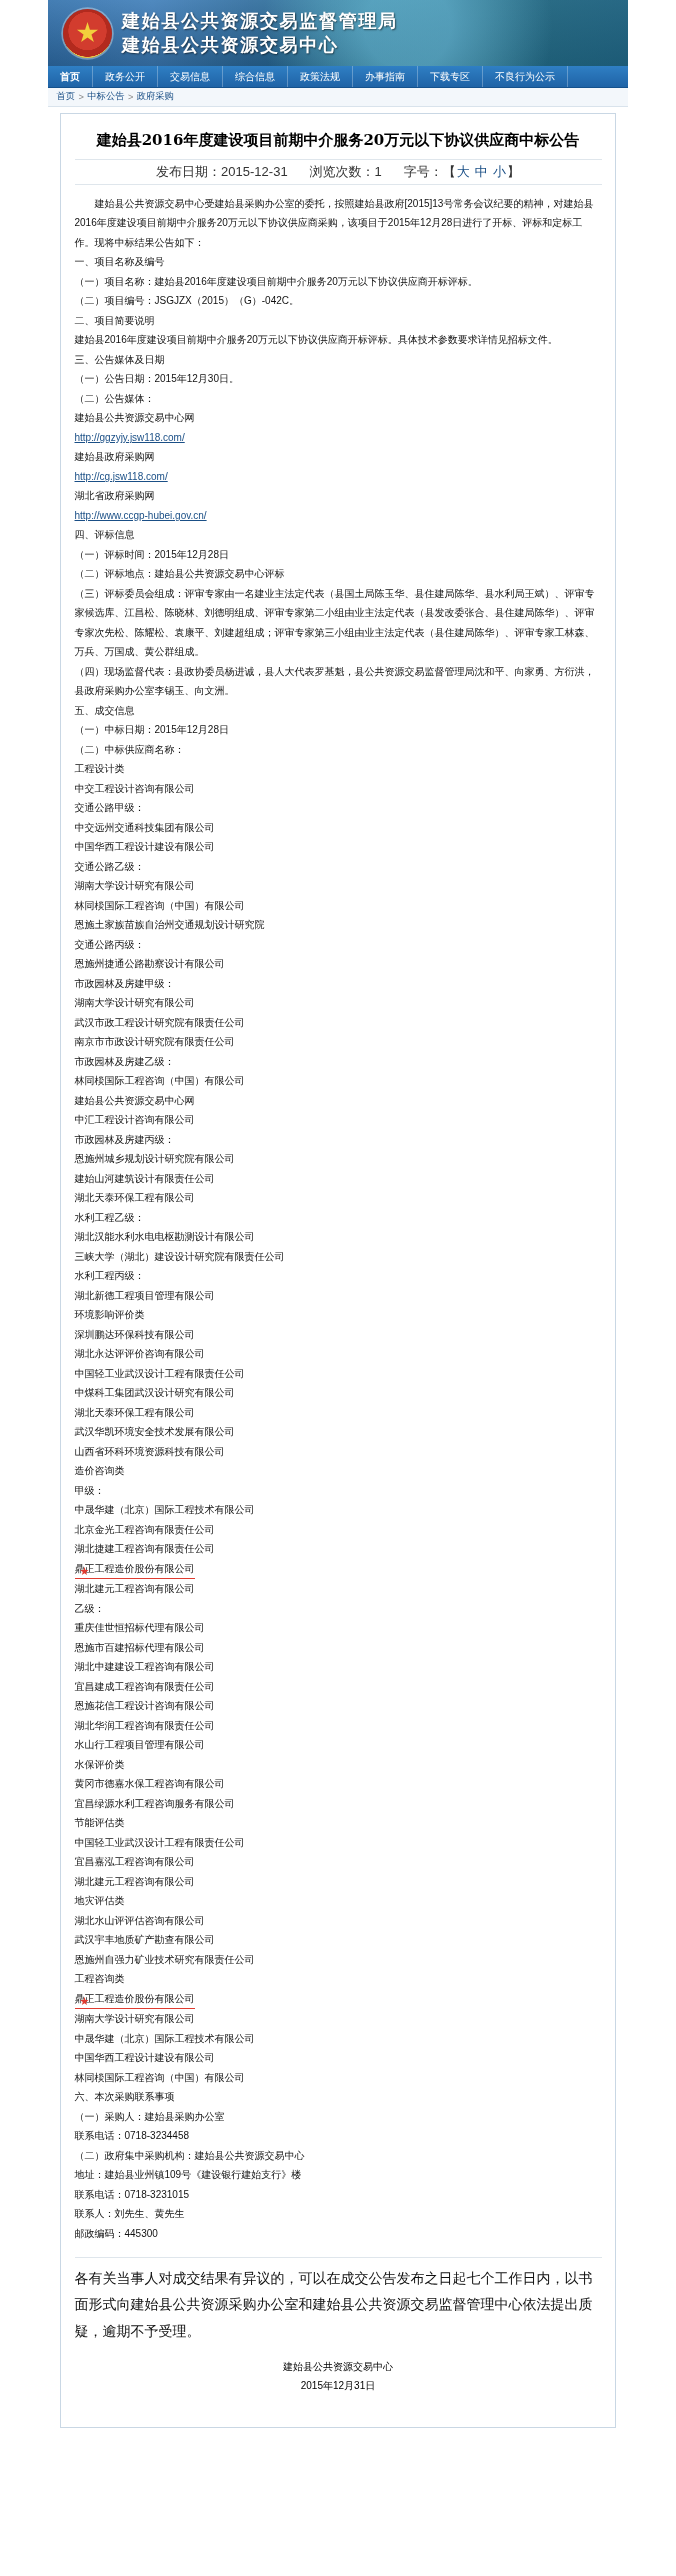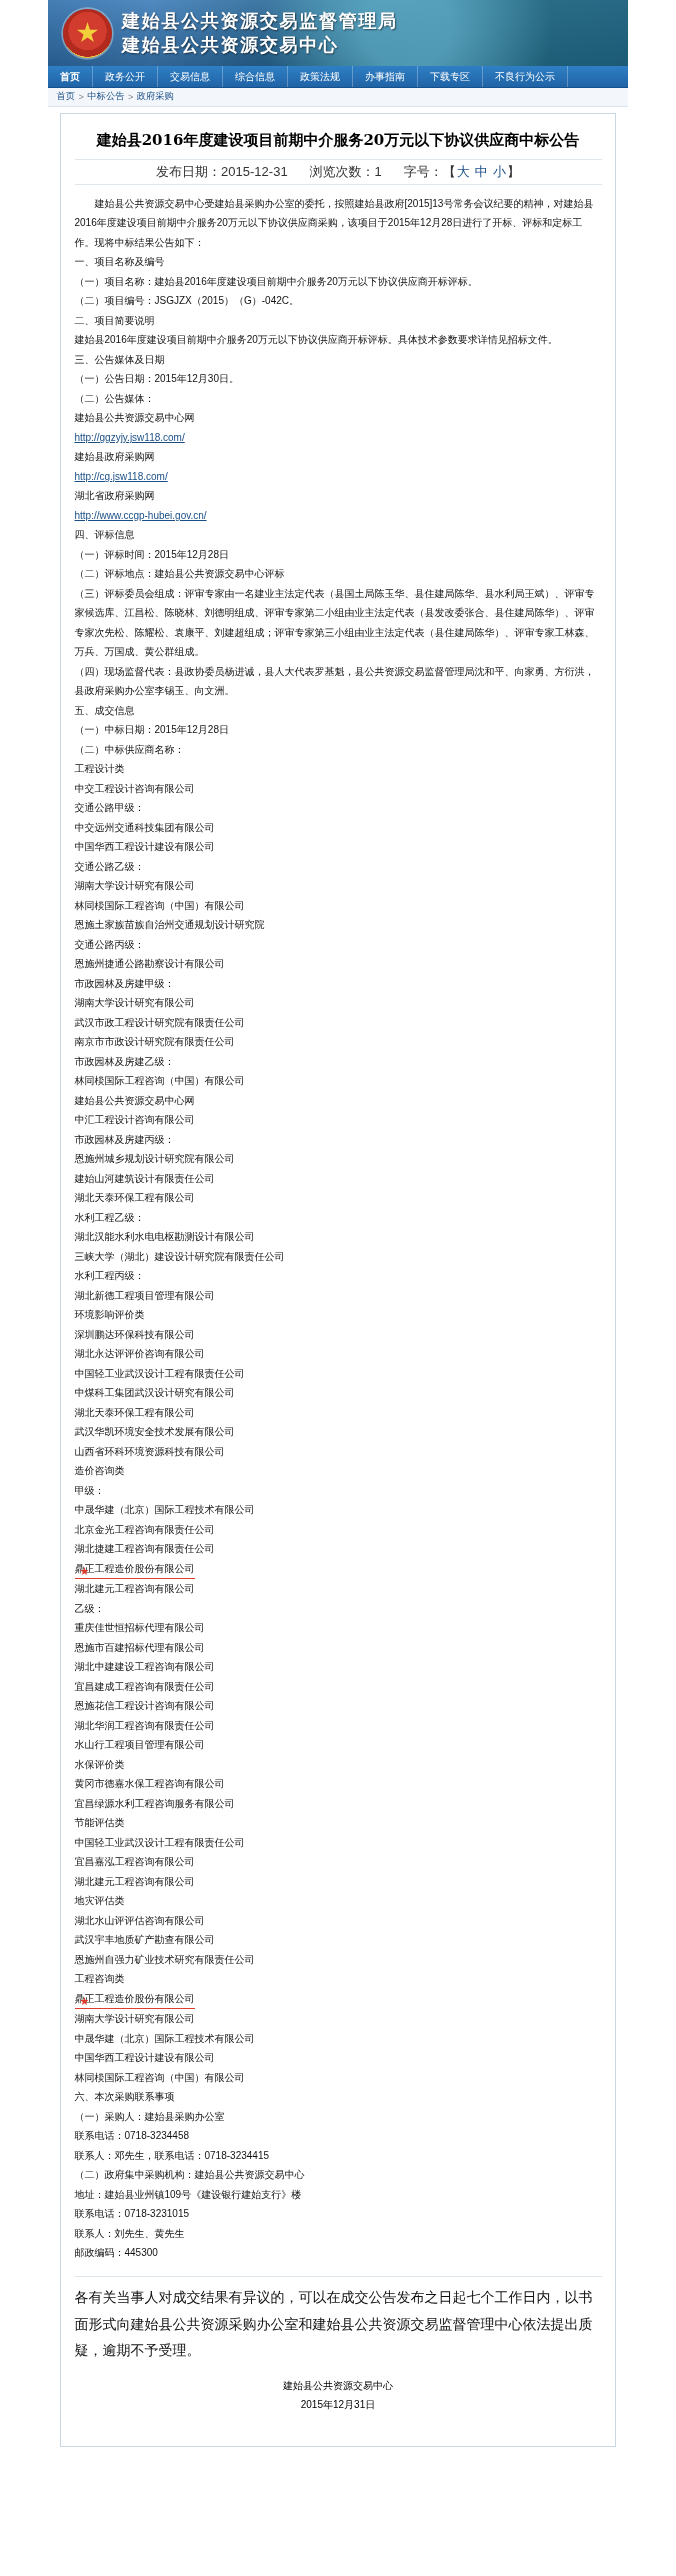--- a/index.html
+++ b/index.html
@@ -268,21 +268,20 @@
           <p>湖南大学设计研究有限公司</p>
           <p>中晟华建（北京）国际工程技术有限公司</p>
           <p>中国华西工程设计建设有限公司</p>
           <p>林同棪国际工程咨询（中国）有限公司</p>
         </div>
 
       <p>六、本次采购联系事项</p>
       <div id="contact-lines">
           <p>（一）采购人：建始县采购办公室</p>
           <p>联系电话：0718-3234458</p>
-          <p>联系人：邓先生，联系电话：0718-3234415</p>
           <p>（二）政府集中采购机构：建始县公共资源交易中心</p>
           <p>地址：建始县业州镇109号《建设银行建始支行》楼</p>
           <p>联系电话：0718-3231015</p>
           <p>联系人：刘先生、黄先生</p>
           <p>邮政编码：445300</p>
         </div>
     </div>
 
     <div class="note">各有关当事人对成交结果有异议的，可以在成交公告发布之日起七个工作日内，以书面形式向建始县公共资源采购办公室和建始县公共资源交易监督管理中心依法提出质疑，逾期不予受理。</div>
 

